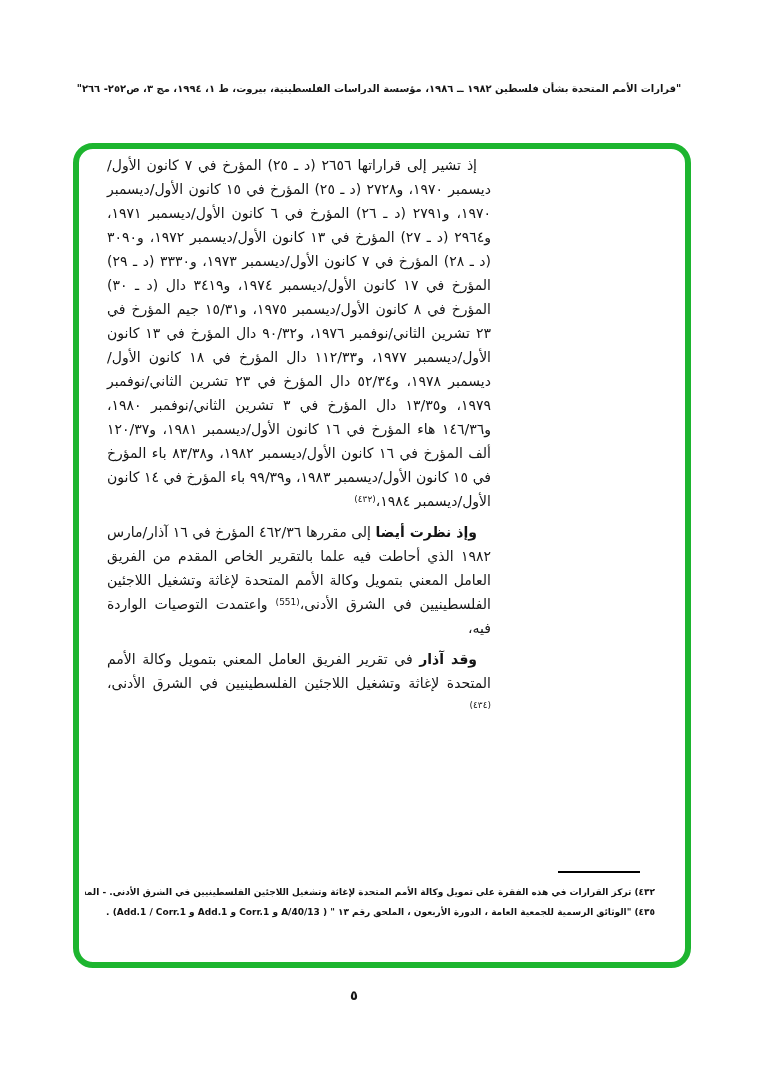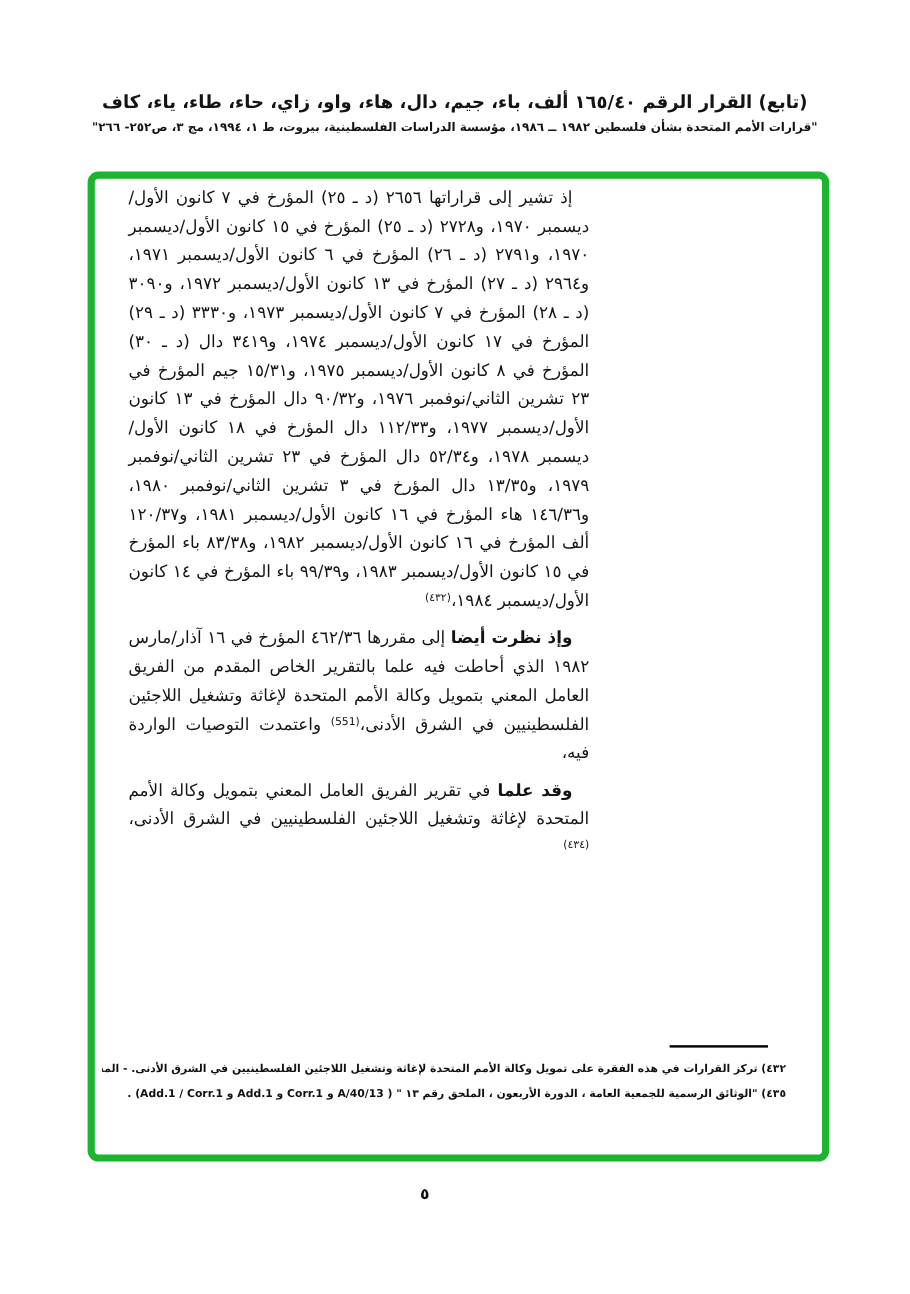--- a/index.html
+++ b/index.html
@@ -23,21 +23,21 @@
   .header-line2{
     margin-top:7px;
     font-size:10px;font-weight:bold;
     white-space:nowrap;
   }
   .green-box{
     position:absolute;
     left:73px;top:143px;
     width:618px;height:825px;
     border:6px solid #1db52f;
-    border-radius:9px;
+    border-radius:20px;
     box-sizing:border-box;
     background:transparent;
   }
   .text-col{
     position:absolute;
     left:28px;top:4px;
     width:384px;
     direction:rtl;
     text-align:justify;
     font-size:14px;
@@ -85,33 +85,32 @@
     top:988px;left:350px;
     font-size:13px;font-weight:bold;
   }
 </style>
 </head>
 <body>
 
 <div class="page">
 
   <div class="header">
-    <div class="header-line1">(تابع) القرار الرقم ١٦٥/٤٠ ألف، باء، جيم، دال، هاء، واو، زاي، حاء، طاء، ياء، كاف</div>
     <div class="header-line2">"قرارات الأمم المتحدة بشأن فلسطين ١٩٨٢ ــ ١٩٨٦، مؤسسة الدراسات الفلسطينية، بيروت، ط ١، ١٩٩٤، مج ٣، ص٢٥٢- ٢٦٦"</div>
   </div>
 
   <div class="green-box">
 
     <div class="text-col">
 
       <p><span class="lead-plain">إذ تشير</span><span> إلى قراراتها ٢٦٥٦ (د ـ ٢٥) المؤرخ في ٧ كانون الأول/ديسمبر ١٩٧٠، و٢٧٢٨ (د ـ ٢٥) المؤرخ في ١٥ كانون الأول/ديسمبر ١٩٧٠، و٢٧٩١ (د ـ ٢٦) المؤرخ في ٦ كانون الأول/ديسمبر ١٩٧١، و٢٩٦٤ (د ـ ٢٧) المؤرخ في ١٣ كانون الأول/ديسمبر ١٩٧٢، و٣٠٩٠ (د ـ ٢٨) المؤرخ في ٧ كانون الأول/ديسمبر ١٩٧٣، و٣٣٣٠ (د ـ ٢٩) المؤرخ في ١٧ كانون الأول/ديسمبر ١٩٧٤، و٣٤١٩ دال (د ـ ٣٠) المؤرخ في ٨ كانون الأول/ديسمبر ١٩٧٥، و١٥/٣١ جيم المؤرخ في ٢٣ تشرين الثاني/نوفمبر ١٩٧٦، و٩٠/٣٢ دال المؤرخ في ١٣ كانون الأول/ديسمبر ١٩٧٧، و١١٢/٣٣ دال المؤرخ في ١٨ كانون الأول/ديسمبر ١٩٧٨، و٥٢/٣٤ دال المؤرخ في ٢٣ تشرين الثاني/نوفمبر ١٩٧٩، و١٣/٣٥ دال المؤرخ في ٣ تشرين الثاني/نوفمبر ١٩٨٠، و١٤٦/٣٦ هاء المؤرخ في ١٦ كانون الأول/ديسمبر ١٩٨١، و١٢٠/٣٧ ألف المؤرخ في ١٦ كانون الأول/ديسمبر ١٩٨٢، و٨٣/٣٨ باء المؤرخ في ١٥ كانون الأول/ديسمبر ١٩٨٣، و٩٩/٣٩ باء المؤرخ في ١٤ كانون الأول/ديسمبر ١٩٨٤،</span><sup class="fn-ref">(٤٣٢)</sup></p>
 
       <p><span class="lead">وإذ نظرت أيضا</span><span> إلى مقررها ٤٦٢/٣٦ المؤرخ في ١٦ آذار/مارس ١٩٨٢ الذي أحاطت فيه علما بالتقرير الخاص المقدم من الفريق العامل المعني بتمويل وكالة الأمم المتحدة لإغاثة وتشغيل اللاجئين الفلسطينيين في الشرق الأدنى،</span><sup class="fn-ref">(551)</sup><span> واعتمدت التوصيات الواردة فيه،</span></p>
 
-      <p><span class="lead">وقد علما</span><span> في تقرير الفريق العامل المعني بتمويل وكالة الأمم المتحدة لإغاثة وتشغيل اللاجئين الفلسطينيين في الشرق الأدنى،</span><sup class="fn-ref">(٤٣٤)</sup></p>
+      <p><span class="lead">وقد آذار</span><span> في تقرير الفريق العامل المعني بتمويل وكالة الأمم المتحدة لإغاثة وتشغيل اللاجئين الفلسطينيين في الشرق الأدنى،</span><sup class="fn-ref">(٤٣٤)</sup></p>
 
 
     </div>
 
     <div class="fn-divider"></div>
 
     <div class="footnotes">
       <div class="fn"><span class="fn-marker">(٤٣٢</span><span>تركز القرارات في هذه الفقرة على تمويل وكالة الأمم المتحدة لإغاثة وتشغيل اللاجئين الفلسطينيين في الشرق الأدنى. - المحرر"</span></div>
       <div class="fn"><span class="fn-marker">(٤٣٥</span><span>"الوثائق الرسمية للجمعية العامة ، الدورة الأربعون ، الملحق رقم ١٣ " ( A/40/13 و Corr.1 و Add.1 و Add.1 / Corr.1) .</span></div>
     </div>

